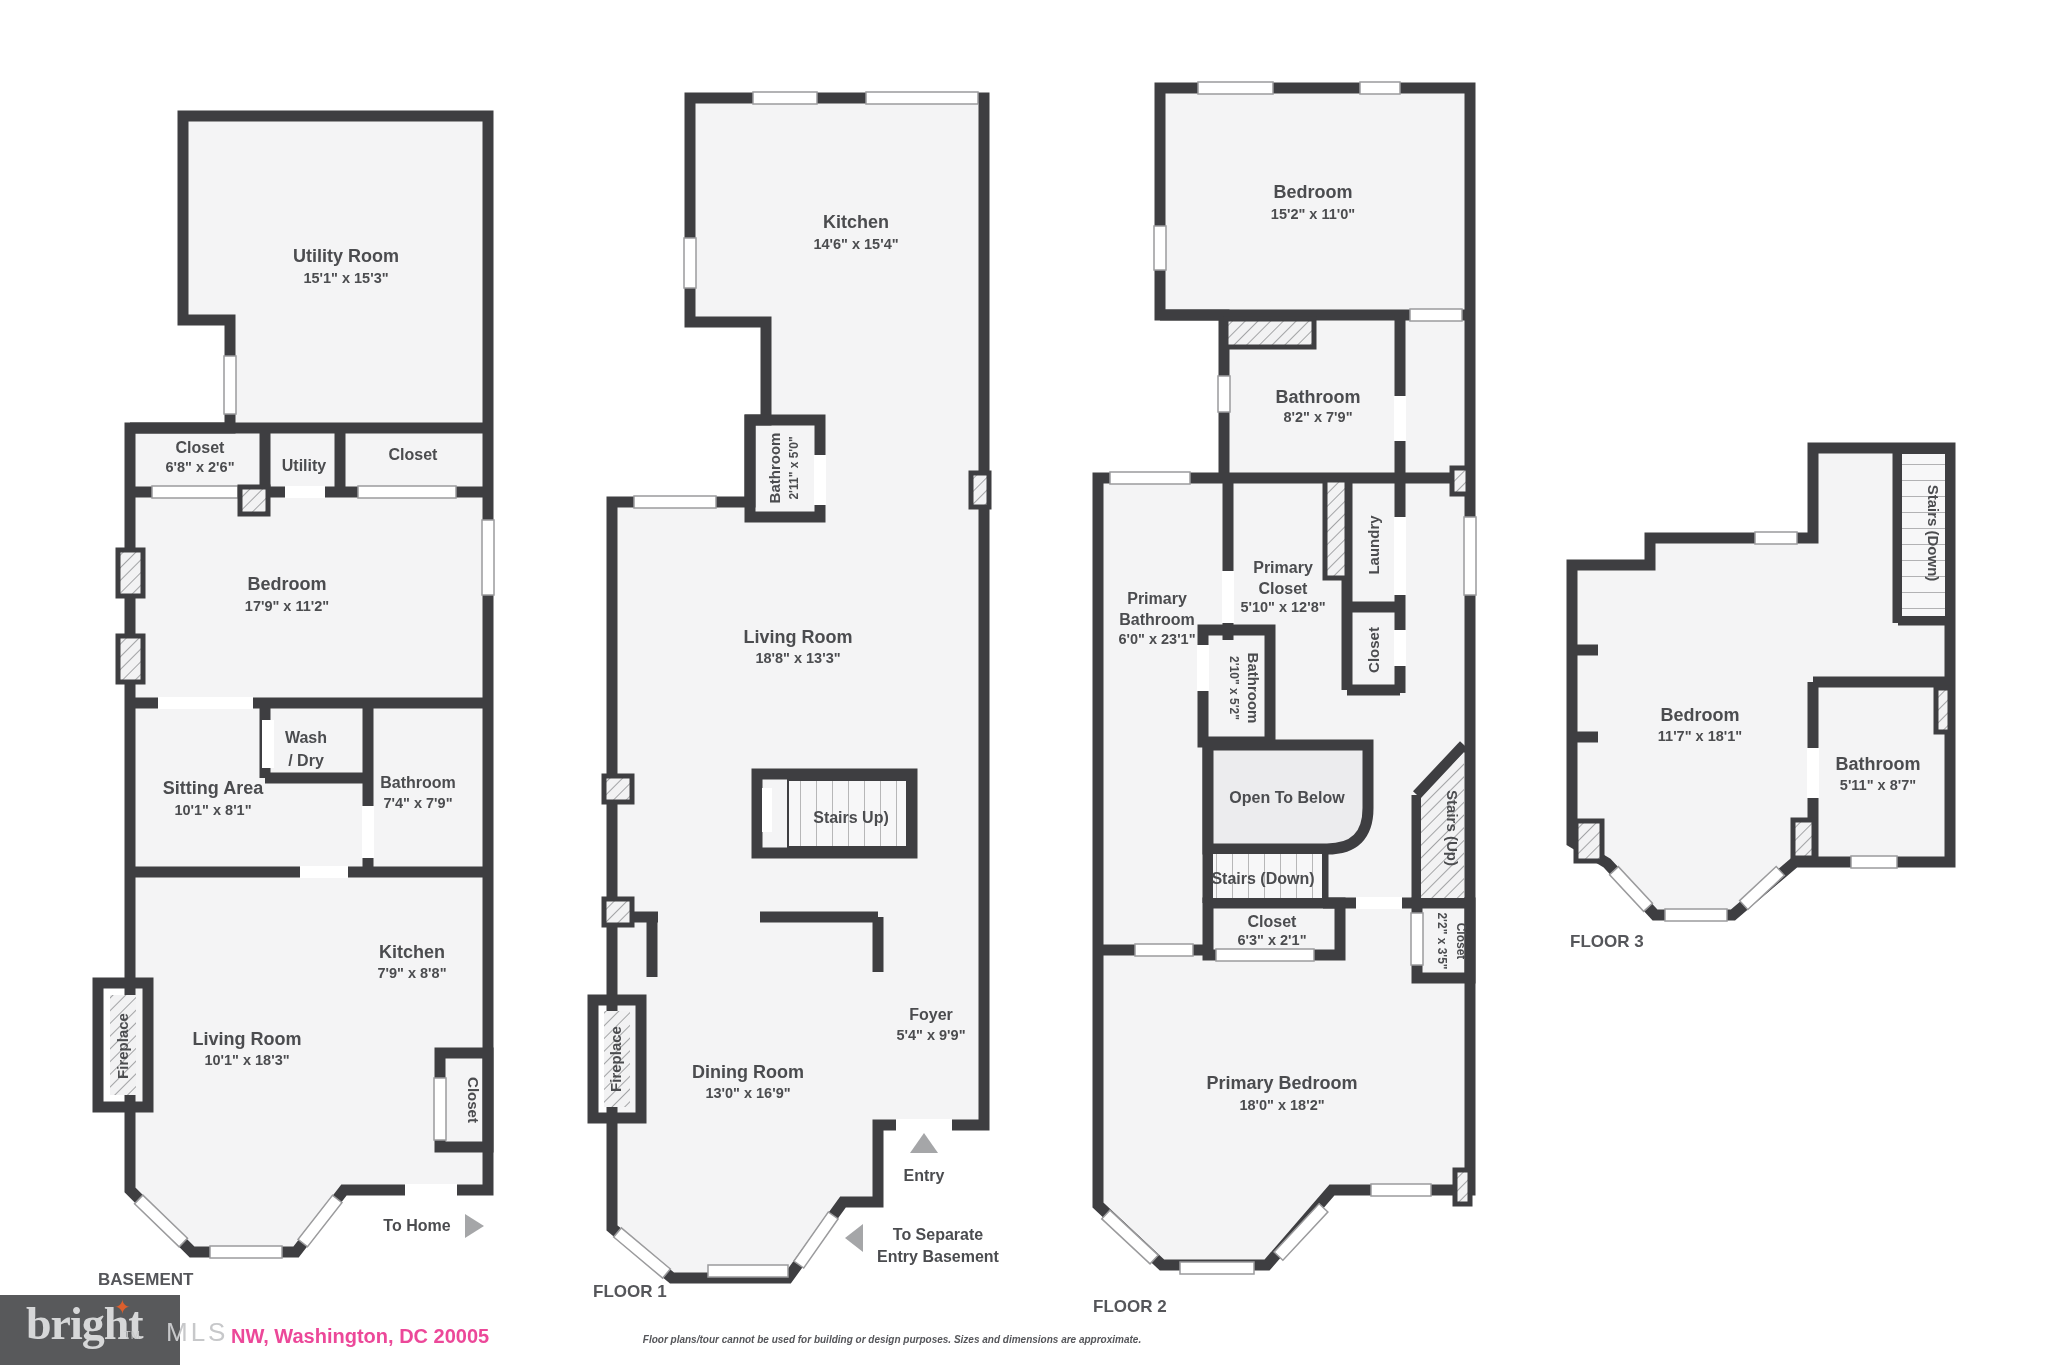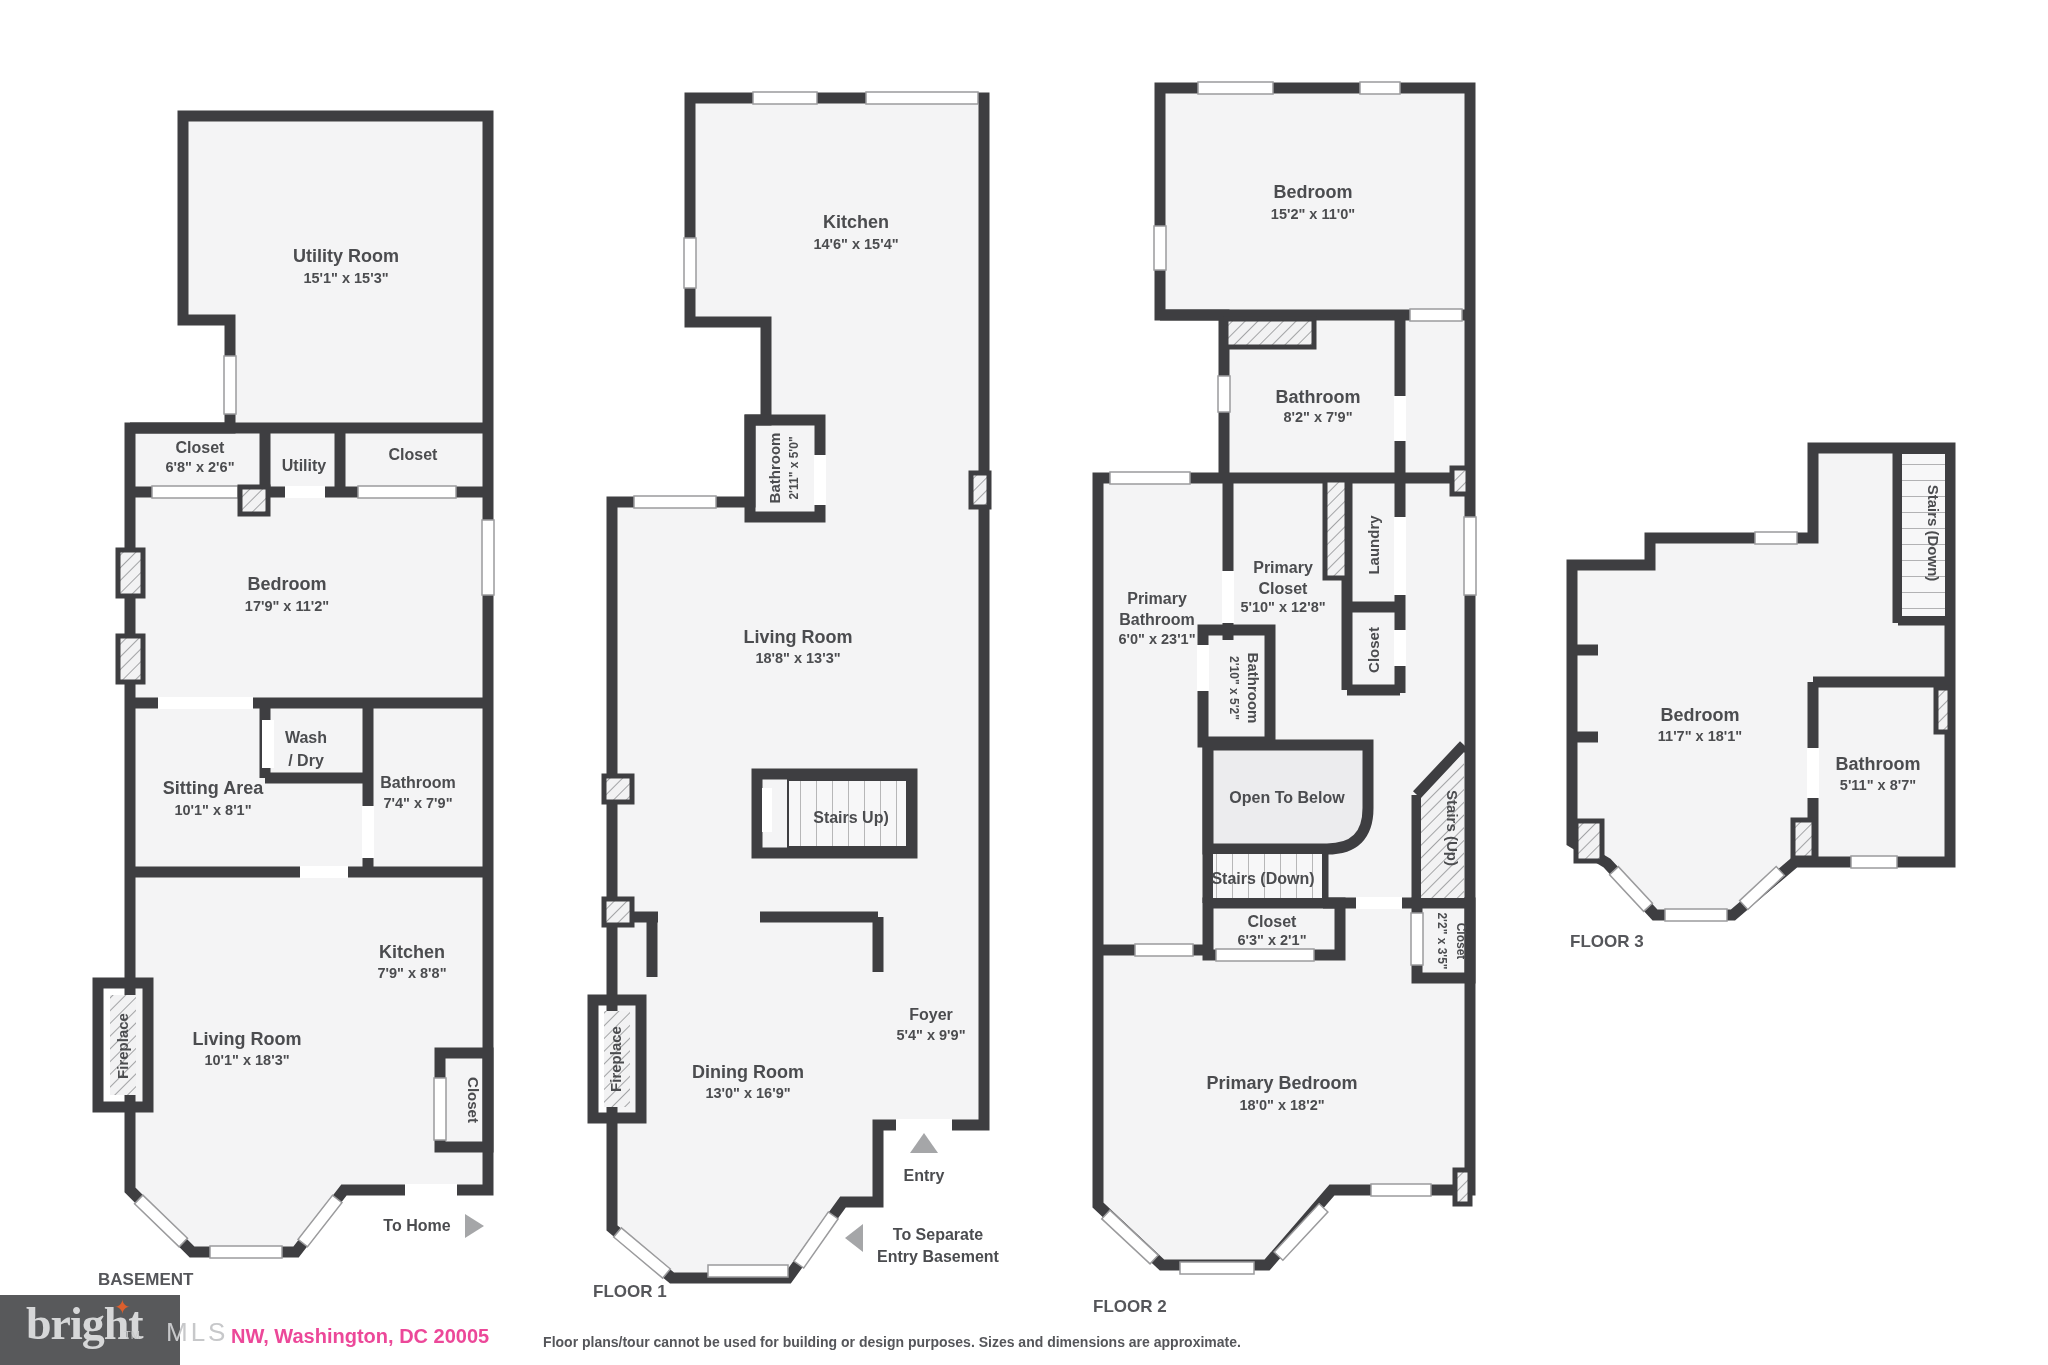--- a/index.html
+++ b/index.html
@@ -30,21 +30,21 @@
   
   .logo{position:absolute;left:0;top:1295px;width:180px;height:70px;background:#58595b;}
   .logo-brand{position:absolute;left:26px;top:2px;font-family:"Liberation Serif",serif;
               font-weight:700;font-size:46px;color:#d6d7d8;letter-spacing:-1px;}
   .logo-star{position:absolute;left:114px;top:0px;font-size:20px;color:#dd5f2d;}
   .logo-tm{position:absolute;left:124px;top:10px;font-size:11px;color:#c9cacb;margin-top:24px;}
   .logo-mls{position:absolute;left:142px;top:22px;font-size:26px;font-weight:400;
             color:#c7c8ca;letter-spacing:3px;margin-left:24px;}
   .address{position:absolute;left:231px;top:1325px;font-size:20px;font-weight:700;color:#ec4899;}
   .disclaimer{position:absolute;left:442px;top:1334px;width:900px;text-align:center;
-              font-size:14px;font-weight:700;color:#55565a;}
+              font-size:10px;font-weight:700;color:#55565a;font-style:italic;}
 </style>
 </head>
 <body>
 
 <div class="canvas">
 
 <svg class="plan-svg" width="2048" height="1365" viewBox="0 0 2048 1365">
   <defs>
     <pattern id="hatchP" width="9" height="9" patternUnits="userSpaceOnUse" patternTransform="rotate(45)">
       <rect width="9" height="9" fill="#f2f2f3"></rect>

